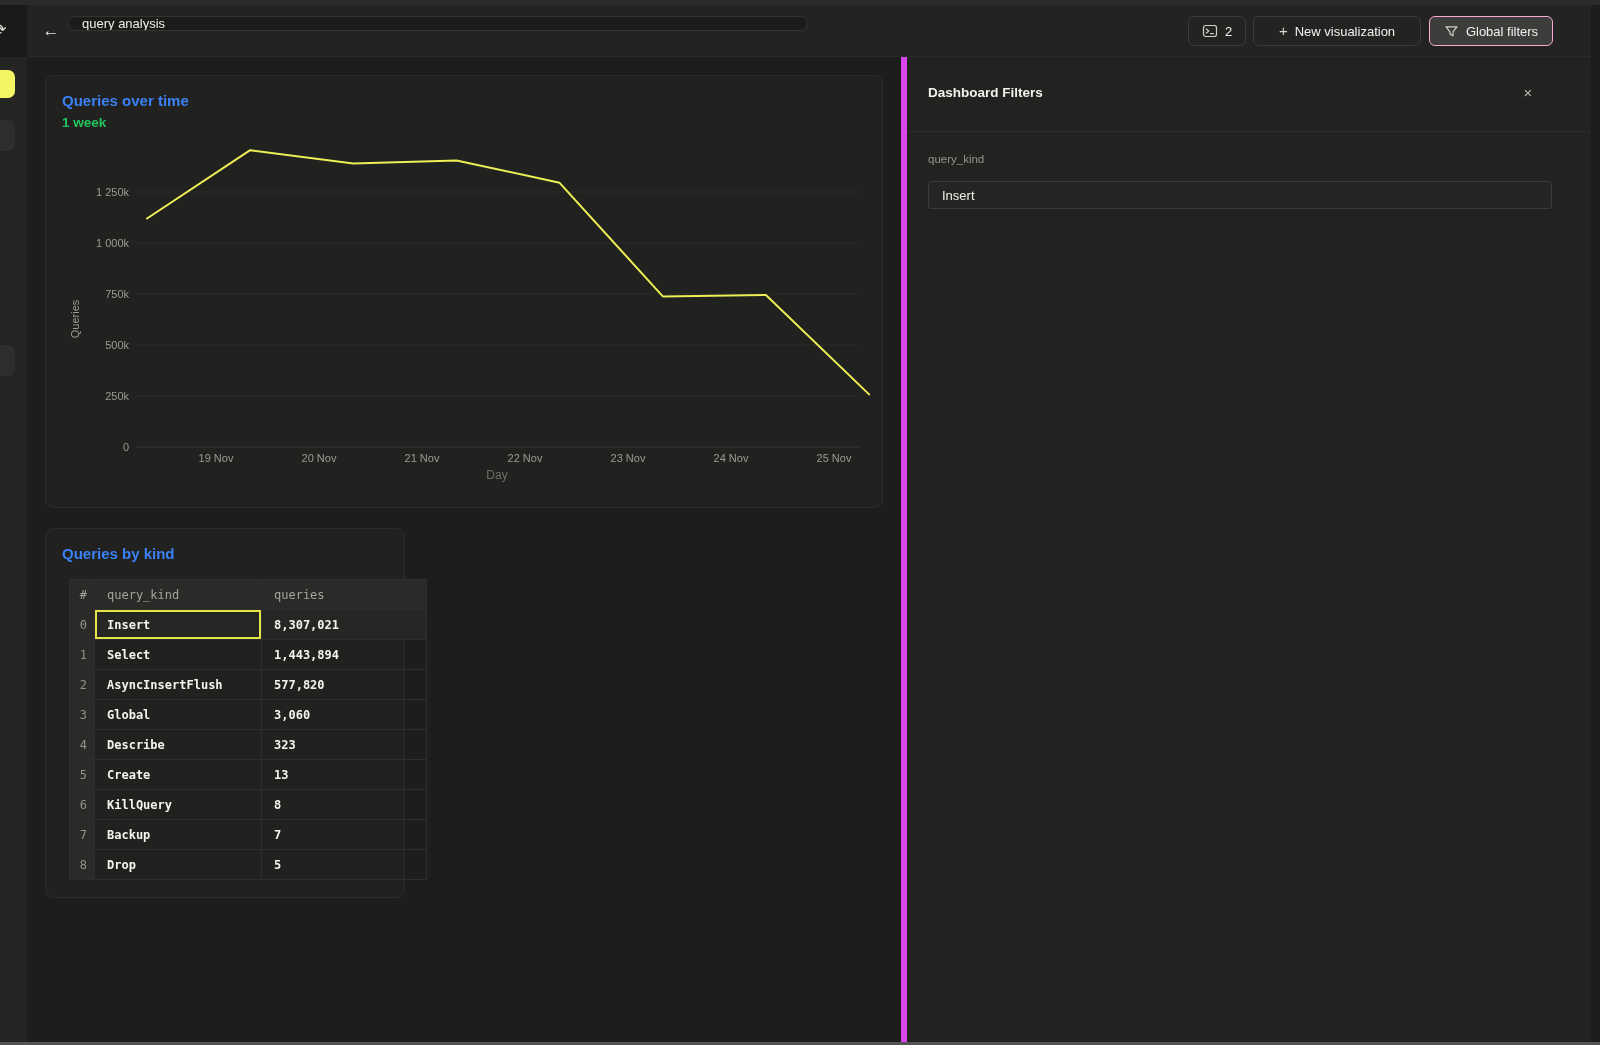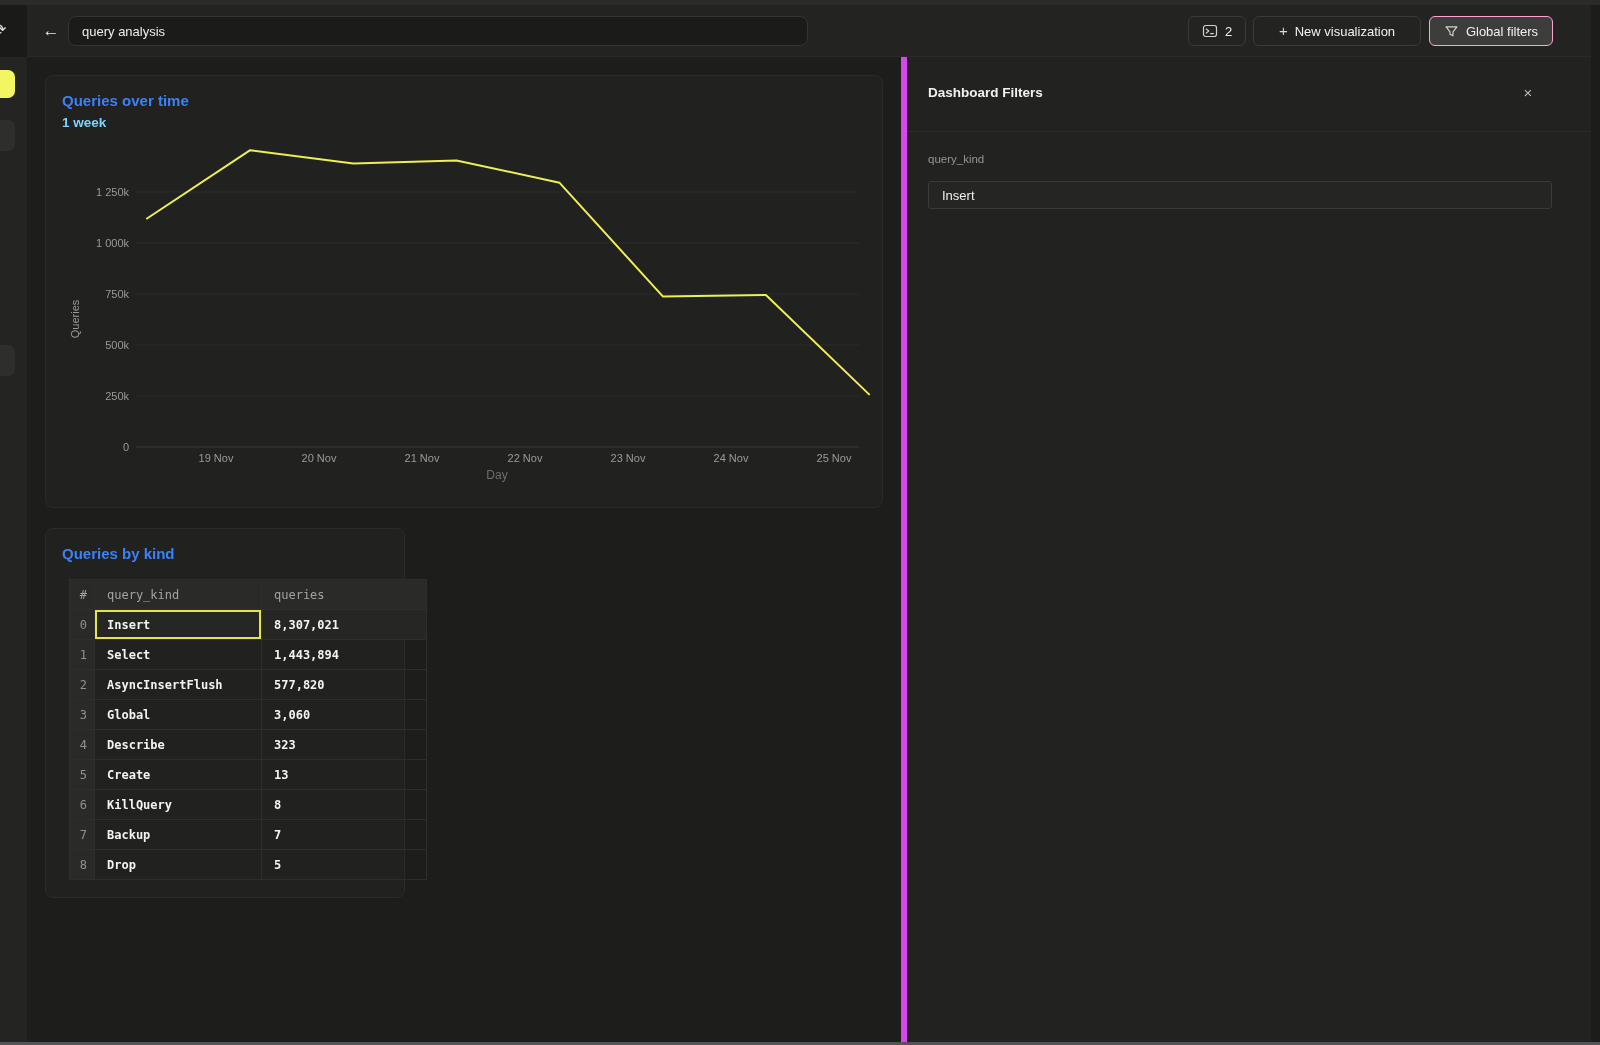--- a/index.html
+++ b/index.html
@@ -18,39 +18,39 @@
   .rail-item{position:absolute;left:-10px;width:25px;border-radius:7px;cursor:pointer;}
   .ri-active{top:65px;height:28px;background:#f4f562;}
   .ri-1{top:115px;height:31px;background:#2e2e2c;}
   .ri-2{top:340px;height:31px;background:#2e2e2c;}
 
   
   .topbar{position:absolute;left:27px;top:5px;width:1573px;height:52px;background:#232321;
           border-bottom:1px solid #2a2a28;box-sizing:border-box;z-index:2;}
   .back-btn{position:absolute;left:12px;top:14px;width:24px;height:24px;color:#e6e6e3;font-size:17px;
             line-height:24px;text-align:center;cursor:pointer;}
-  .title-input{position:absolute;left:41px;top:11px;width:740px;height:30px;box-sizing:border-box;
+  .title-input{position:absolute;left:41px;top:11px;width:740px;height:15px;box-sizing:border-box;
                background:#1b1b19;border:1px solid #343432;border-radius:8px;color:#ededea;
                font-size:13px;padding:0 13px;font-family:inherit;outline:none;}
   .tb-btn{position:absolute;top:11px;height:30px;box-sizing:border-box;border-radius:6px;display:flex;
           align-items:center;justify-content:center;gap:7px;color:#f1f1ef;font-size:13px;cursor:pointer;}
   .btn-outline{background:#232321;border:1px solid #3a3a38;}
   .btn-filled{background:#3d3d3b;border:1px solid #f9a8d4;}
   #btn-tabs{right:354px;width:58px;}
   #btn-newviz{right:179px;width:168px;}
   #btn-global{right:47px;width:124px;}
   .plus{font-size:15px;color:#d8d8d4;margin-top:-1px;}
   .icon-svg{display:block;}
 
   
   .card{position:absolute;background:#21211f;border:1px solid #2b2b29;border-radius:8px;box-sizing:border-box;}
   #chart-card{left:45px;top:75px;width:838px;height:433px;}
   #table-card{left:45px;top:528px;width:360px;height:370px;}
   .card-title{position:absolute;left:16px;top:16px;font-size:15px;font-weight:bold;color:#3b82f6;}
-  .card-subtitle{position:absolute;left:16px;top:39px;font-size:13.5px;font-weight:bold;color:#7dd3fc;}
+  .card-subtitle{position:absolute;left:16px;top:39px;font-size:13.5px;font-weight:bold;color:#22c55e;}
   #chart-svg{position:absolute;left:0;top:0;}
 
   
   .table-wrap{position:absolute;left:23px;top:50px;width:357px;}
   table{border-collapse:collapse;table-layout:fixed;width:357px;
         font-family:"DejaVu Sans Mono","Liberation Mono",monospace;font-size:12px;}
   th,td{height:30px;box-sizing:border-box;border:1px solid #2e2e2c;padding:0 0 0 12px;
         text-align:left;font-weight:normal;overflow:hidden;white-space:nowrap;}
   th{background:#2a2a28;color:#a3a39e;}
   th.hidx,td.idx{padding:0 7px 0 0;text-align:right;}

